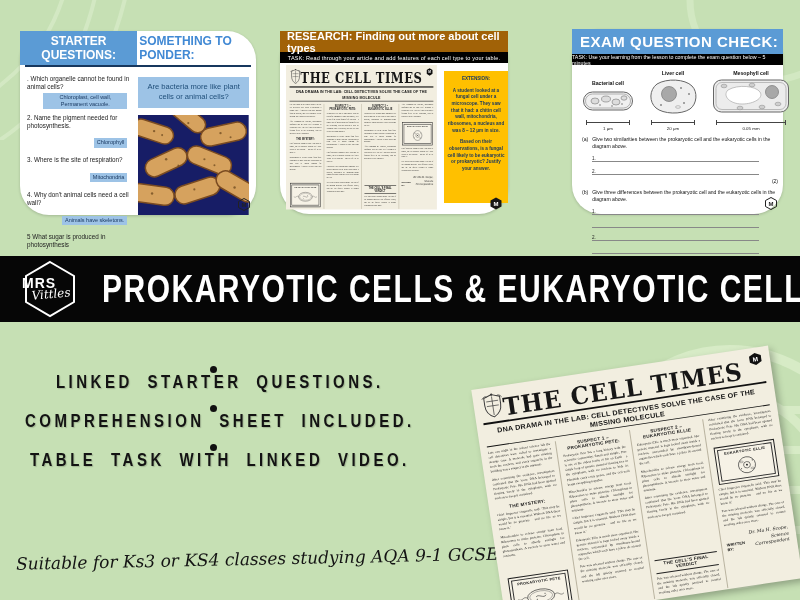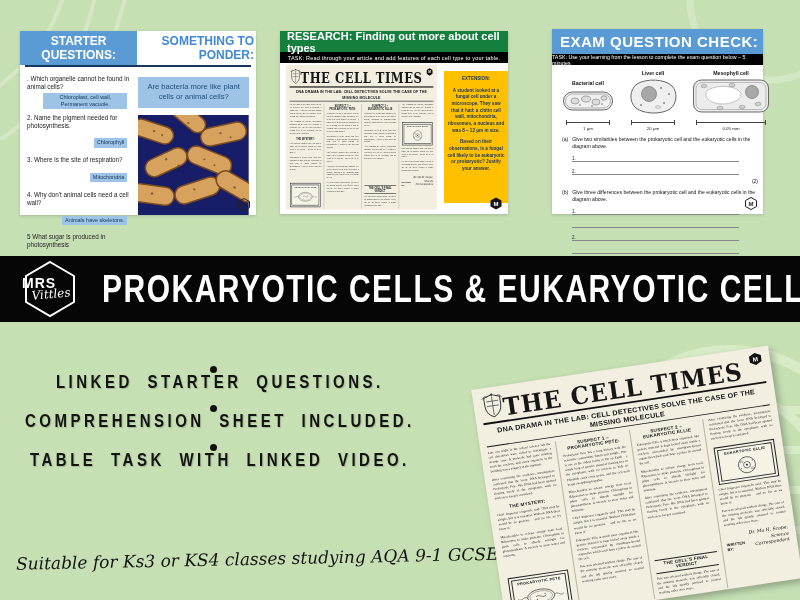--- a/index.html
+++ b/index.html
@@ -3,47 +3,47 @@
 <meta charset="utf-8">
 <style>
   html,body{margin:0;padding:0;background:#8fa98f;}
   .canvas{position:relative;width:800px;height:600px;background:#c6e0b4;overflow:hidden;
           font-family:"Liberation Sans",sans-serif;}
 
   
   .wm{position:absolute;pointer-events:none;}
 
   
-  .slide{position:absolute;background:#fff;box-shadow:0 1px 3px rgba(0,0,0,.18);}
+  .slide{position:absolute;background:#fff;box-shadow:0 1px 3px rgba(0,0,0,.18);border-radius:29px;}
   #slide-starter{left:20px;top:31px;width:236px;height:184px;}
   #slide-research{left:280px;top:31px;width:228px;height:183px;}
-  #slide-exam{left:552px;top:29px;width:211px;height:185px;}
+  #slide-exam{left:572px;top:29px;width:211px;height:185px;}
   .mini-logo{position:absolute;right:6px;bottom:4px;}
 
   
   .ss-headrow{display:flex;height:34px;}
   .ss-head-left{width:48%;background:#5b9bd5;color:#fff;font-weight:bold;font-size:12px;line-height:1.2;
     display:flex;align-items:center;justify-content:center;text-align:center;padding:2px;}
   .ss-head-right{flex:1;color:#4189d4;font-weight:bold;font-size:12px;line-height:1.2;
-    display:flex;align-items:center;justify-content:center;text-align:right;padding:2px;}
+    display:flex;align-items:center;justify-content:center;text-align:left;padding:2px;}
   .ss-underline{height:2px;background:#17375e;margin:0 5px;}
   .ss-body{display:flex;padding:4px 7px 2px 7px;gap:7px;height:136px;}
   .ss-left{width:47%;}
   .ss-q{font-size:6.3px;line-height:1.25;color:#222;margin:4px 0 1px;}
   .ss-arow{text-align:right;padding-right:4px;}
   .ss-a{display:inline-block;background:#9dc3e6;color:#17365e;font-size:5.5px;line-height:1.3;
         padding:1px 3px;text-align:center;max-width:78px;}
   .ss-right{flex:1;display:flex;flex-direction:column;}
   .ponder-box{background:#9dc3e6;color:#1f4e79;font-size:7.6px;line-height:1.35;text-align:center;
         padding:5px 6px;margin:6px 0 7px;}
   .bacteria{flex:1;}
   .bacteria svg{display:block;width:100%;height:100%;}
 
   
-  .sr-head{height:21px;background:#15803d;color:#fff;font-weight:bold;font-size:11px;
+  .sr-head{height:21px;background:#a16207;color:#fff;font-weight:bold;font-size:11px;
     display:flex;align-items:center;padding-left:7px;}
   .sr-task{height:11px;background:#000;color:#fff;font-size:5.5px;display:flex;align-items:center;justify-content:center;letter-spacing:.2px;}
   .sr-body{position:relative;height:151px;}
   #np-small{position:absolute;left:6px;top:2px;width:300px;height:250px;
     transform:scale(0.503,0.578);transform-origin:top left;}
   .sr-ext{position:absolute;left:164px;top:8px;width:58px;height:122px;background:#ffc000;
     padding:5px 3px;font-size:4.6px;font-weight:bold;color:#17365e;text-align:center;line-height:1.45;}
   .sr-ext .ext-title{margin-bottom:5px;}
   .sr-ext p{margin:0 0 5px;}
 

